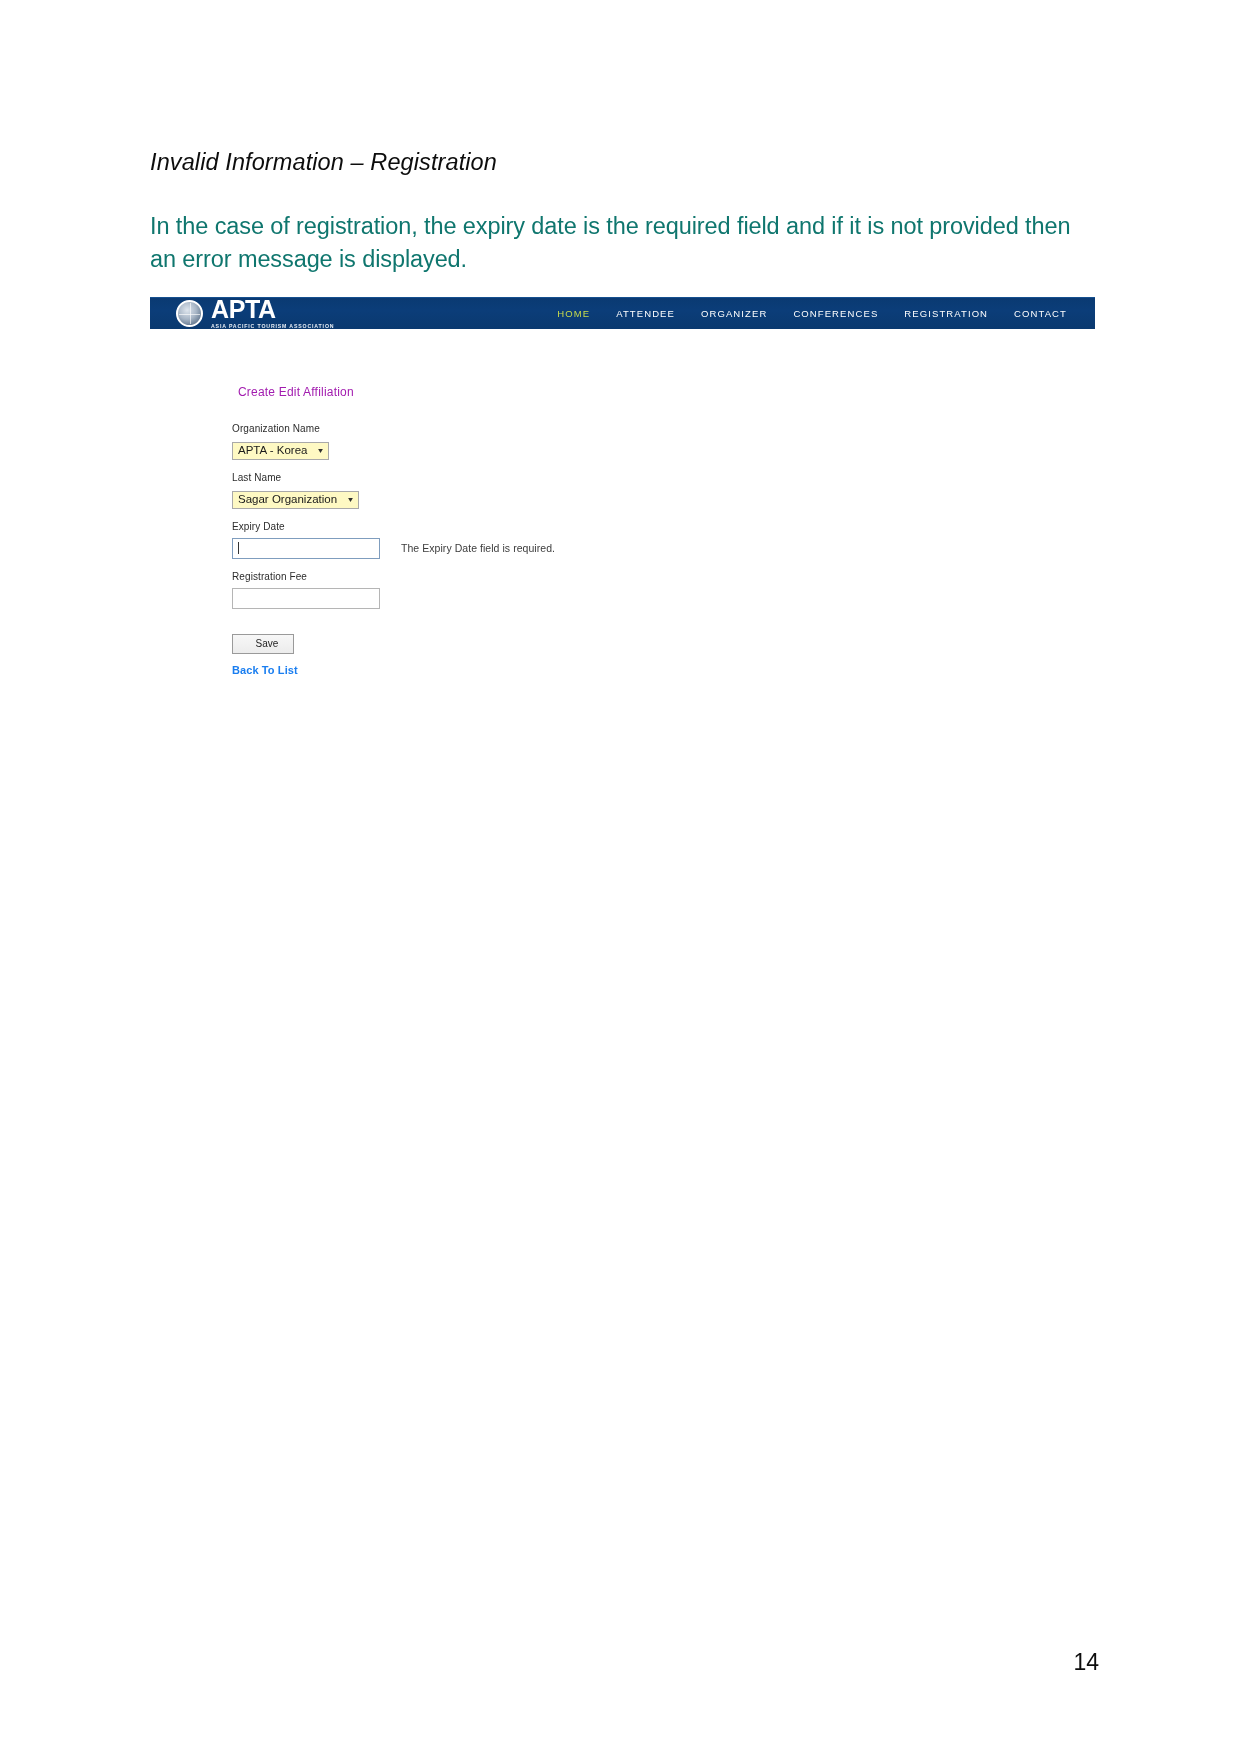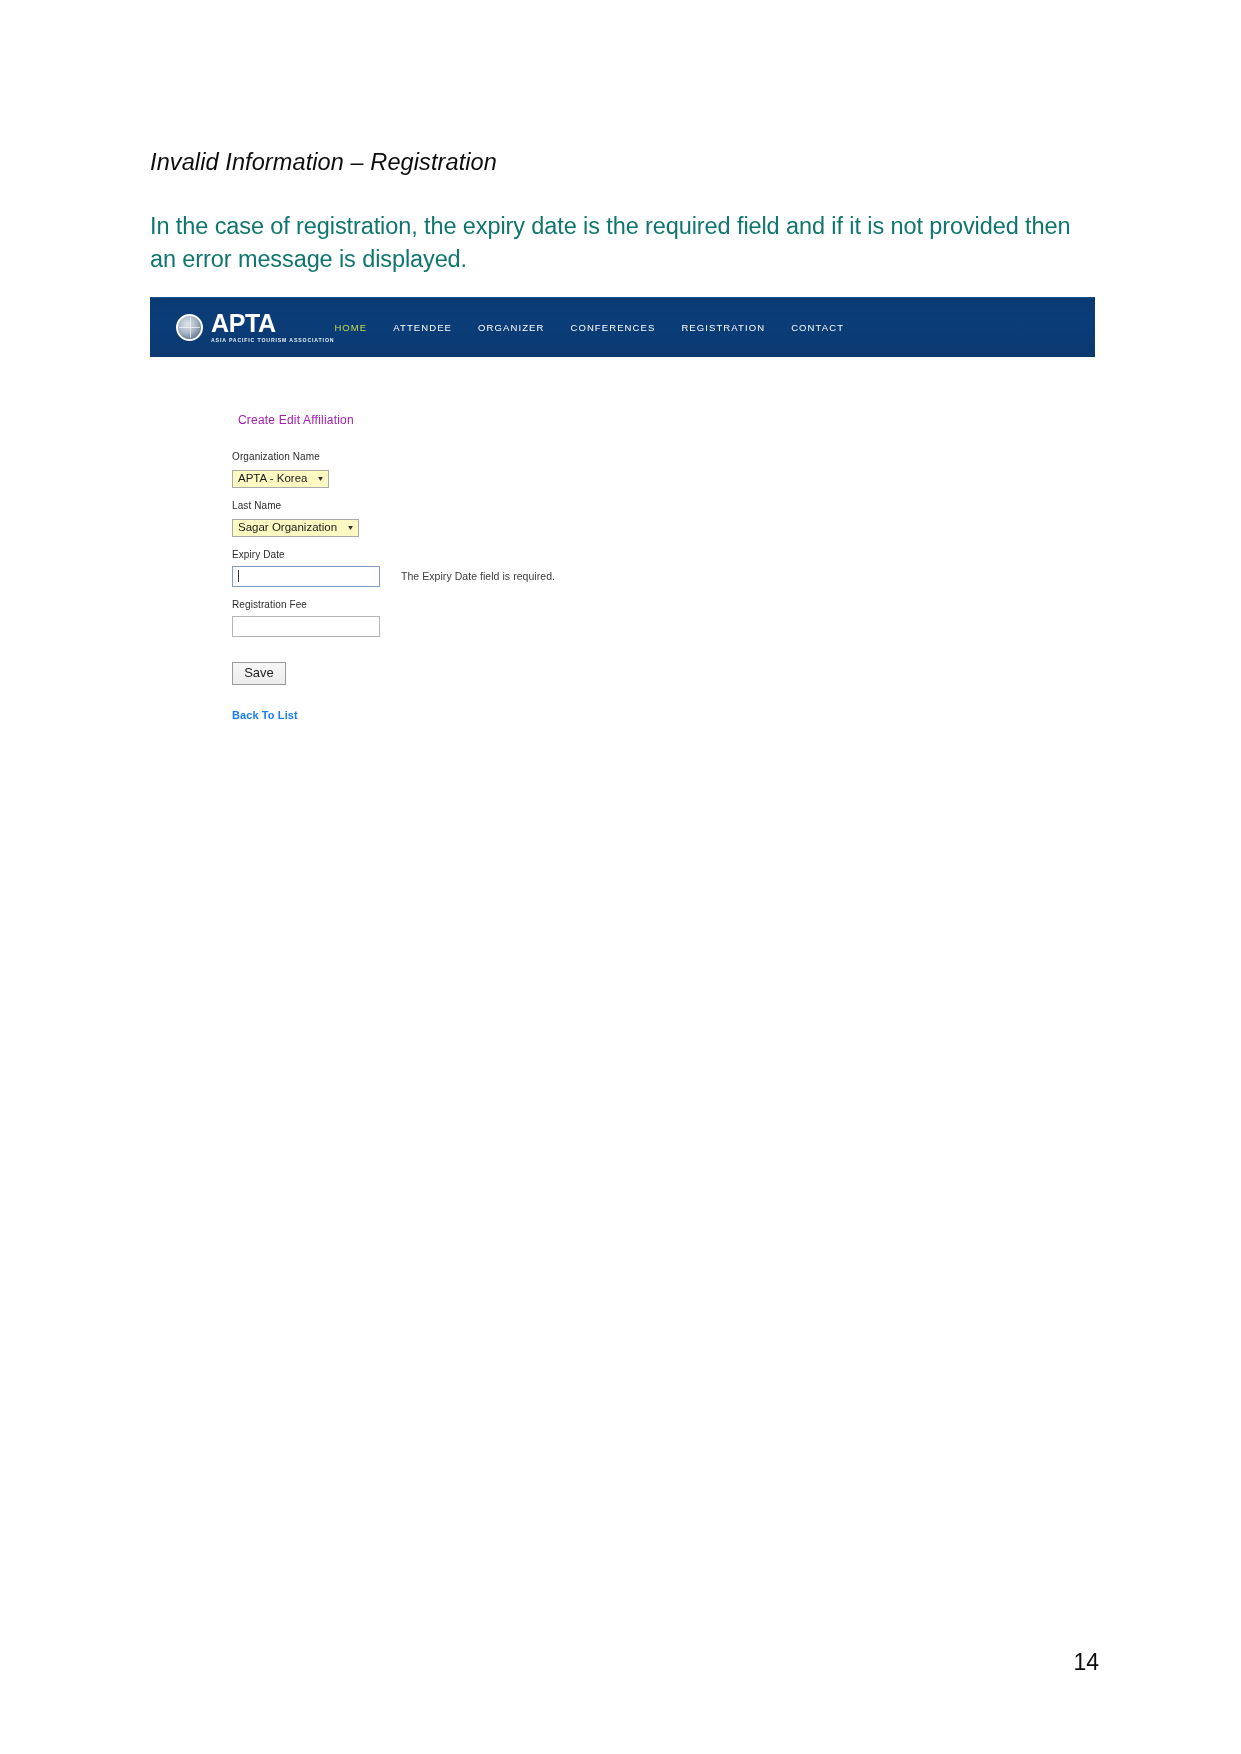--- a/index.html
+++ b/index.html
@@ -56,25 +56,26 @@
   .screenshot {
     position: absolute;
     left: 150px;
     top: 297px;
     width: 945px;
     background: #ffffff;
   }
 
   
   .site-nav {
-    height: 60px;
+    height: 32px;
     background: #0b3d77;
     background: linear-gradient(180deg, #0a3a72 0%, #0b3d79 40%, #0a396f 100%);
     display: flex;
     align-items: center;
+    justify-content: space-between;
     padding: 0 28px 0 26px;
     box-sizing: border-box;
     border-top: 1px solid #15508f;
   }
 
   .brand {
     display: flex;
     align-items: center;
     gap: 8px;
   }
@@ -236,34 +237,34 @@
     font-size: 10.5px;
     color: #3c3c3c;
     white-space: nowrap;
     letter-spacing: 0.05px;
   }
 
   .save-button {
     margin-top: 13px;
     display: inline-block;
     min-width: 36px;
-    padding: 3px 8px 4px 8px;
+    padding: 3px 8px 4px 16px;
     border: 1px solid #9a9a9a;
     background: linear-gradient(180deg, #f7f7f7 0%, #ececec 100%);
     font-family: "Liberation Sans", sans-serif;
-    font-size: 13px;
+    font-size: 10px;
     color: #1d1d1d;
     cursor: pointer;
     line-height: 1.1;
     text-align: center;
   }
 
   .back-link {
     display: inline-block;
-    margin-top: 24px;
+    margin-top: 10px;
     font-family: "Liberation Sans", sans-serif;
     font-size: 11px;
     font-weight: bold;
     color: #1a7ef0;
     text-decoration: none;
     cursor: pointer;
     letter-spacing: 0.1px;
   }
 
   

